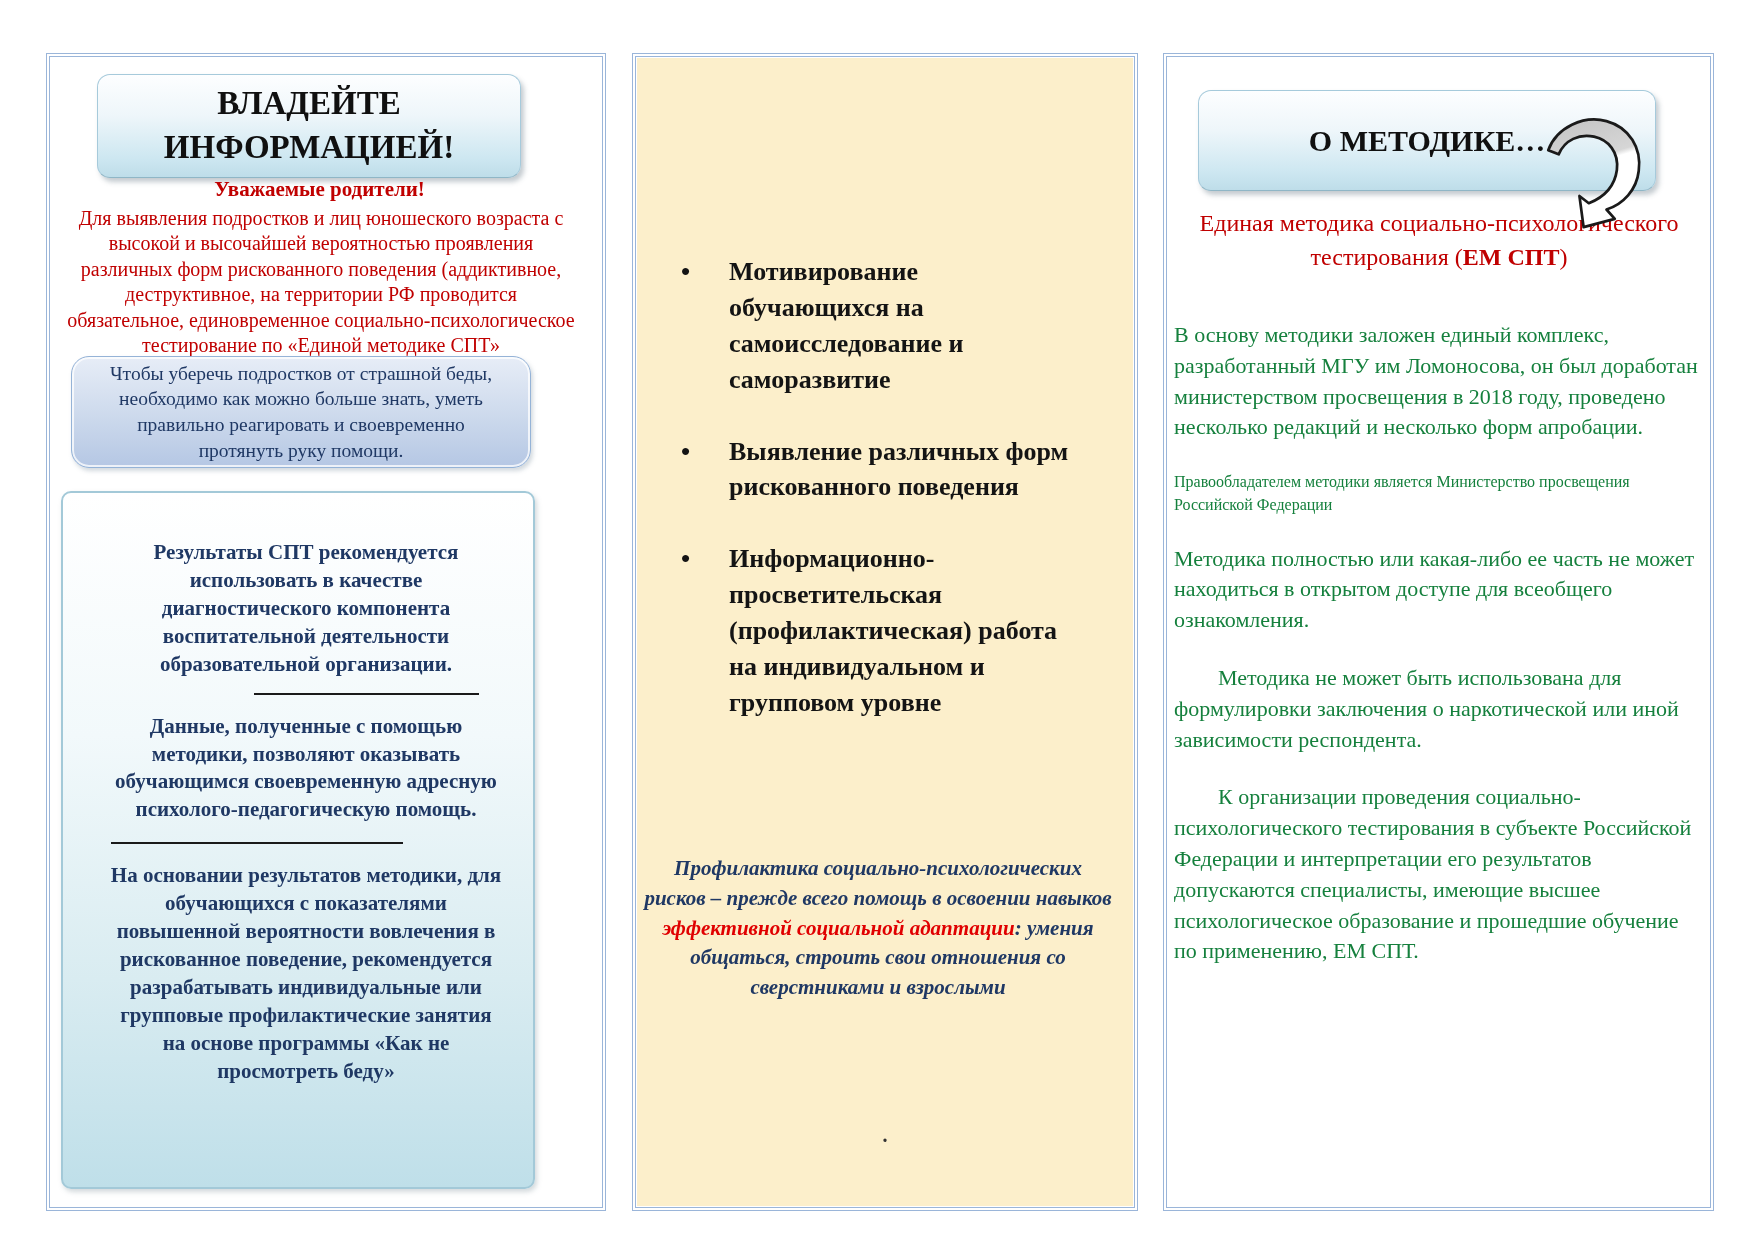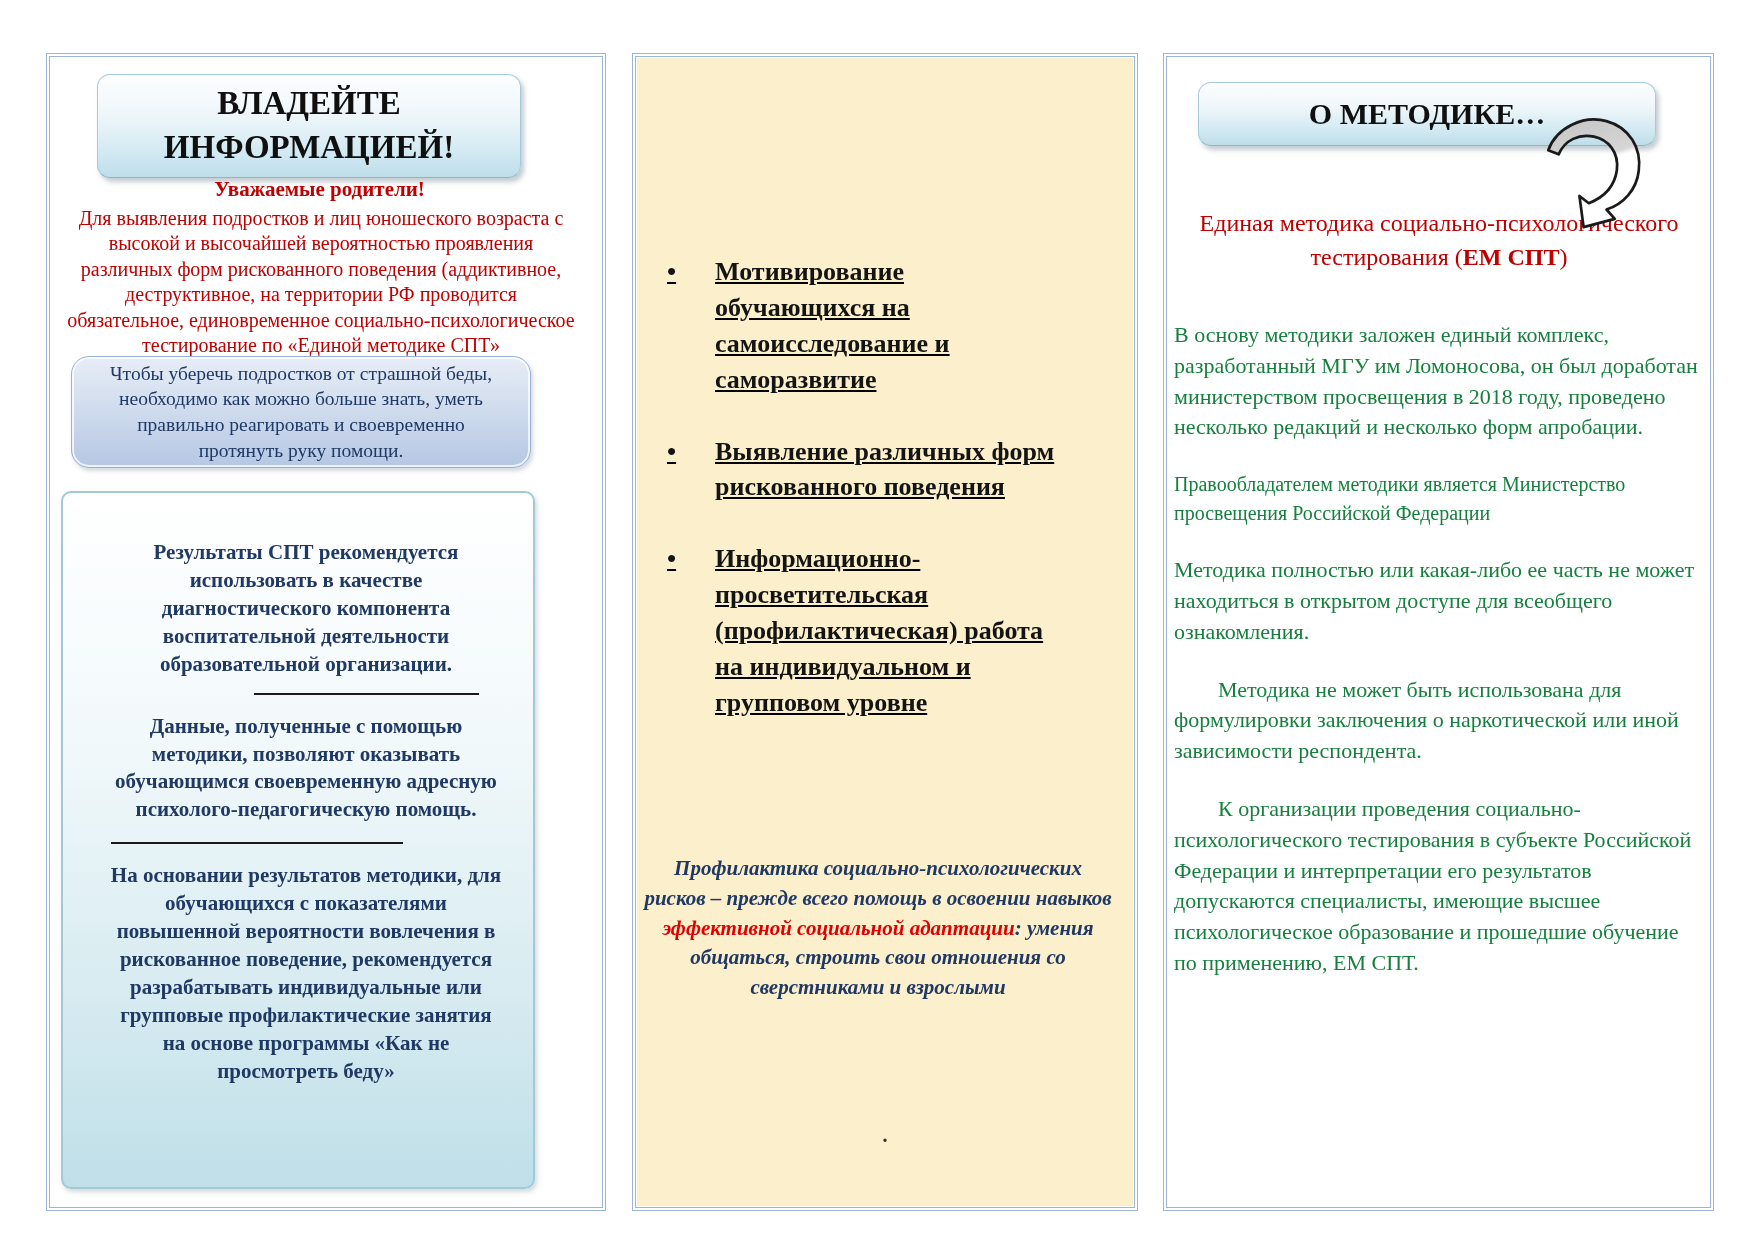--- a/index.html
+++ b/index.html
@@ -32,21 +32,21 @@
     border:1px solid #a6cadb;border-bottom-color:#8fb6c6;
     box-shadow:3px 4px 5px rgba(125,140,150,.45);
   }
   .hdr-green{
     background:linear-gradient(180deg,#fcfdf7 0%,#eff4df 40%,#dde7c2 82%,#d3dfb2 100%);
     border:1px solid #bcc993;border-bottom-color:#a6b37c;
     box-shadow:3px 4px 5px rgba(135,140,115,.45);
   }
   .hdr-left{left:50px;top:20px;width:424px;height:104px;font-size:33px;line-height:1.32;color:#101010;}
   .hdr-mid{left:10px;top:12px;width:438px;height:124px;font-size:25px;line-height:1.45;color:#1f3864;}
-  .hdr-right{left:34px;top:28px;width:458px;height:64px;font-size:30px;color:#101010;}
+  .hdr-right{left:34px;top:36px;width:458px;height:101px;font-size:30px;color:#101010;}
 
   
   .greeting{position:absolute;top:123px;left:20px;width:505px;text-align:center;
     color:#c00000;font-weight:700;font-size:21px;}
   .intro{position:absolute;top:152px;left:18px;width:512px;text-align:center;
     color:#c00000;font-size:20px;line-height:1.27;}
   .callout{
     position:absolute;top:302px;left:24px;width:460px;height:112px;border-radius:18px;
     background:linear-gradient(180deg,#e7edf7 0%,#ccd9ec 55%,#b5c7e4 100%);
     border:1px solid #95b3d7;box-shadow:inset 0 0 0 2px rgba(255,255,255,.75),2px 3px 4px rgba(130,145,160,.35);
@@ -60,40 +60,40 @@
     box-shadow:2px 3px 5px rgba(130,145,155,.35);
     padding:46px 28px 0 44px;text-align:center;
     color:#1f3864;font-weight:700;font-size:21px;line-height:1.33;
   }
   .bigbox p{margin:0;}
   .rule{height:0;border-top:2px solid #1a1a1a;}
   .rule-right{width:225px;margin:14px 26px 18px auto;}
   .rule-left{width:292px;margin:18px auto 18px 4px;}
 
   
-  .bullets{position:absolute;left:8px;top:200px;width:456px;text-decoration:underline;}
+  .bullets{position:absolute;left:22px;top:200px;width:456px;}
   .bullet-item{display:flex;margin-bottom:36px;font-size:26px;font-weight:700;
     color:#141414;line-height:1.38;}
   .bullet-dot{flex:none;width:24px;margin-left:26px;margin-right:24px;}
   .bullet-dot::before{content:"•";}
   .prevention{position:absolute;left:10px;top:800px;width:470px;text-align:center;
     font-size:21px;font-weight:700;font-style:italic;color:#1f3864;line-height:1.42;}
   .prevention .hl{color:#e00000;}
   .mid-dot{position:absolute;top:1070px;left:0;width:100%;text-align:center;
     font-size:20px;font-weight:700;color:#333;}
 
   
   .arrow{position:absolute;left:378px;top:58px;width:104px;height:118px;z-index:4;}
   .r-title{position:absolute;left:28px;top:152px;width:494px;text-align:center;
     color:#c00000;font-size:24px;line-height:1.42;}
   .r-title .b{font-weight:700;}
   .r-paras{position:absolute;left:10px;top:266px;width:530px;text-align:left;
     color:#15803d;font-size:22px;line-height:1.4;}
   .r-paras p{margin:0 0 27px;}
-  .r-paras p.small{font-size:20px;line-height:1.45;}
+  .r-paras p.small{font-size:16px;line-height:1.45;}
 </style>
 </head>
 <body>
 
 <div class="panel" id="panel-left">
   <div class="content">
     <div class="hdr hdr-blue hdr-left">
       <span class="pre">ВЛАДЕЙТЕ
 ИНФОРМАЦИЕЙ!</span>
     </div>

